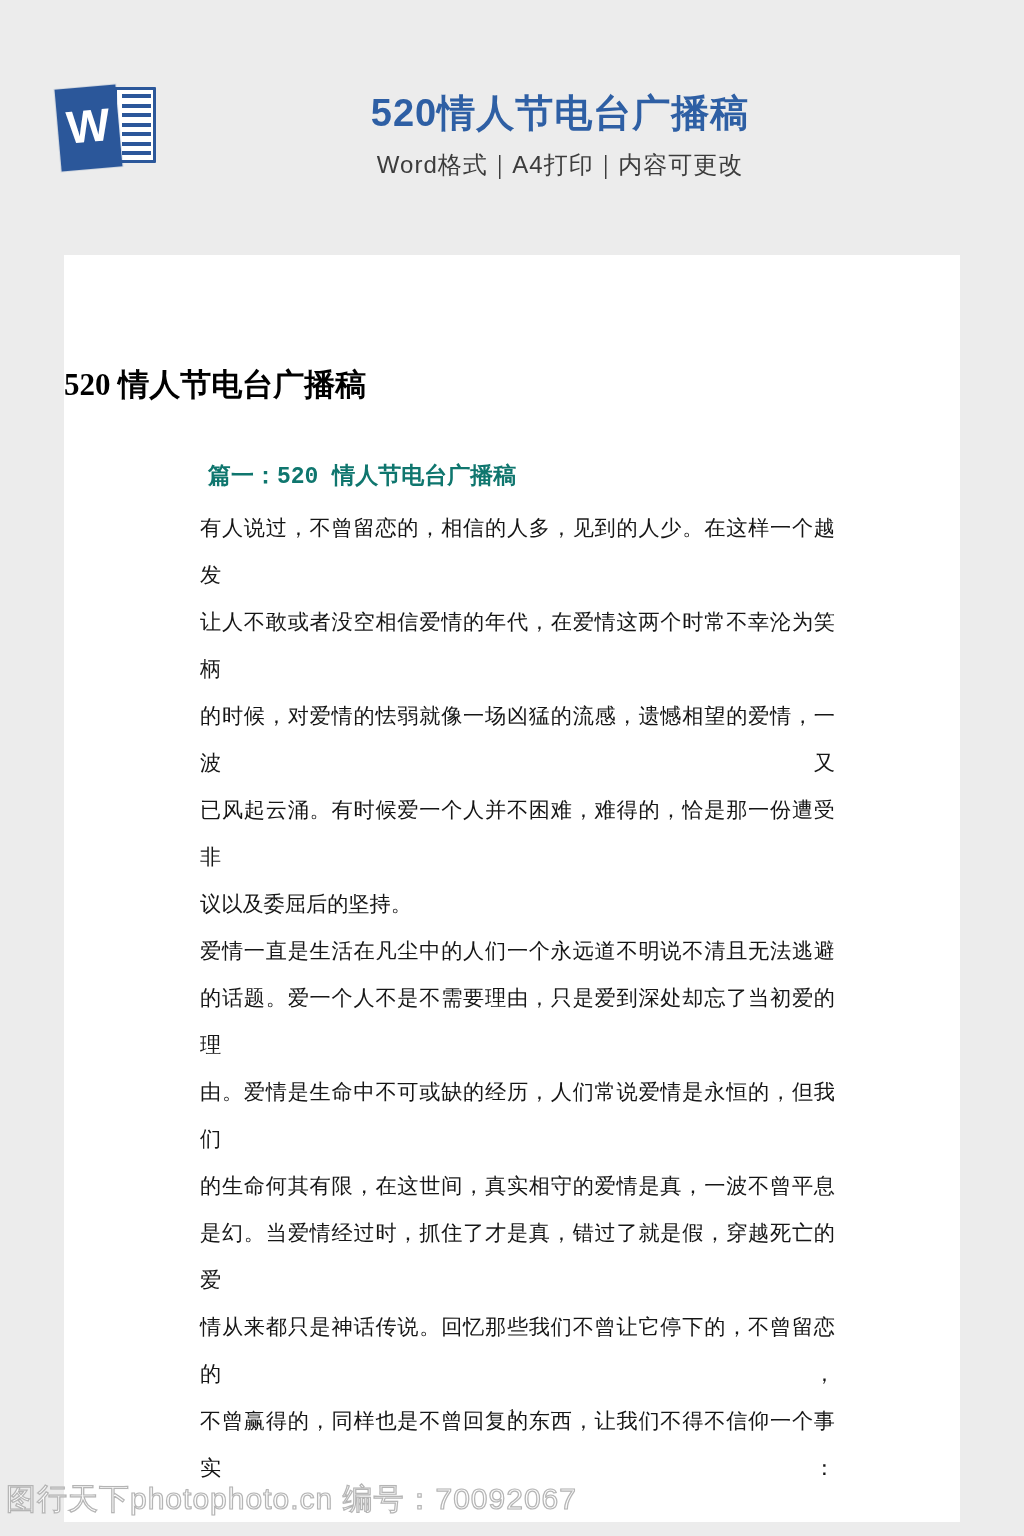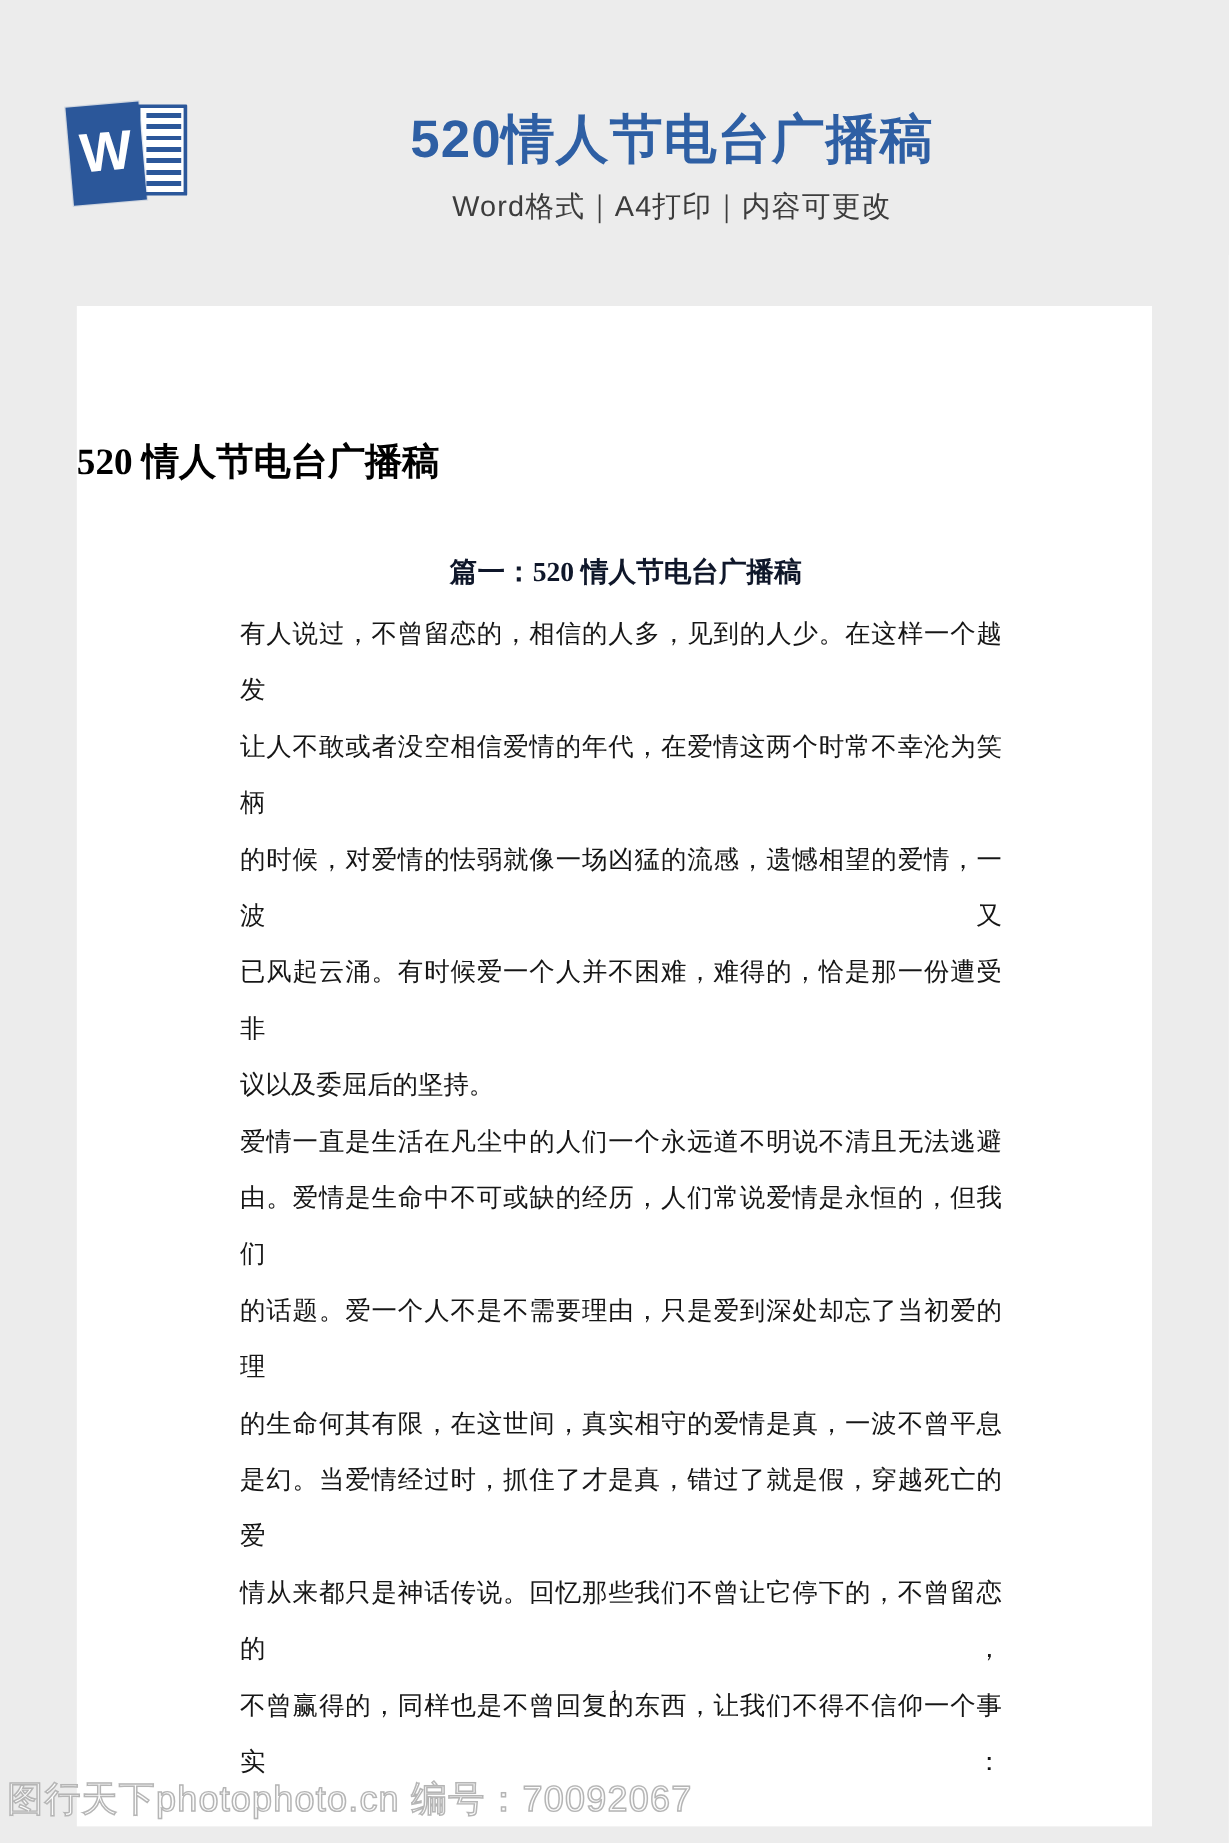--- a/index.html
+++ b/index.html
@@ -32,41 +32,41 @@
   .word-icon .panel span {
     color: #ffffff; font-family: "Liberation Sans", sans-serif;
     font-weight: bold; font-size: 46px; line-height: 1; padding-bottom: 4px;
   }
 
   .header-text {
     position: absolute; left: 0; top: 92px; width: 1024px;
     text-align: center; padding-left: 96px; box-sizing: border-box;
   }
   .header-title {
-    font-weight: bold; font-size: 44px; line-height: 1.15;
+    font-weight: bold; font-size: 38px; line-height: 1.15;
     color: #2e5fa4; letter-spacing: 1px;
   }
   .header-subtitle {
     margin-top: 13px; font-size: 24px; color: #3c3c3c; letter-spacing: 1px;
   }
 
   
   .page {
     position: absolute; left: 64px; top: 255px; width: 896px; height: 1267px;
     background: #ffffff;
   }
   .doc-title {
     margin: 0; padding-top: 110px; text-align: left;
     font-family: "Liberation Serif", "DejaVu Serif", serif;
     font-weight: bold; font-size: 31px; line-height: 40px; color: #000000;
   }
   .section-heading {
     margin: 57px 125px 0 144px;
-    font-family: Liberation Serif, serif;
-    font-weight: bold; font-size: 23px; line-height: 30px; color: #0f172a; text-align: center;
+    font-family: Liberation Mono, monospace;
+    font-weight: bold; font-size: 23px; line-height: 30px; color: #0f766e;
   }
   .doc-body {
     margin: 13px 125px 0 136px;
     font-family: "Liberation Serif", "DejaVu Serif", serif;
     font-size: 21.2px; line-height: 47px; color: #161616;
   }
   .body-line { text-align: justify; text-align-last: justify; }
   .body-line.para-last { text-align-last: left; }
 
   .page-number {
@@ -107,22 +107,22 @@
 <div class="page">
   <h1 class="doc-title">520 情人节电台广播稿</h1>
   <h2 class="section-heading">篇一：520 情人节电台广播稿</h2>
   <div class="doc-body" id="doc-body">
       <div class="body-line">有人说过，不曾留恋的，相信的人多，见到的人少。在这样一个越发</div>
       <div class="body-line">让人不敢或者没空相信爱情的年代，在爱情这两个时常不幸沦为笑柄</div>
       <div class="body-line">的时候，对爱情的怯弱就像一场凶猛的流感，遗憾相望的爱情，一波又</div>
       <div class="body-line">已风起云涌。有时候爱一个人并不困难，难得的，恰是那一份遭受非</div>
       <div class="body-line para-last">议以及委屈后的坚持。</div>
       <div class="body-line">爱情一直是生活在凡尘中的人们一个永远道不明说不清且无法逃避</div>
+      <div class="body-line">的话题。爱一个人不是不需要理由，只是爱到深处却忘了当初爱的理</div>
       <div class="body-line">由。爱情是生命中不可或缺的经历，人们常说爱情是永恒的，但我们</div>
-      <div class="body-line">的话题。爱一个人不是不需要理由，只是爱到深处却忘了当初爱的理</div>
       <div class="body-line">的生命何其有限，在这世间，真实相守的爱情是真，一波不曾平息</div>
       <div class="body-line">是幻。当爱情经过时，抓住了才是真，错过了就是假，穿越死亡的爱</div>
       <div class="body-line">情从来都只是神话传说。回忆那些我们不曾让它停下的，不曾留恋的，</div>
       <div class="body-line">不曾赢得的，同样也是不曾回复的东西，让我们不得不信仰一个事实：</div>
     </div>
   <div class="page-number">1</div>
 </div>
 
 <div class="watermark">图行天下photophoto.cn 编号：70092067</div>
 

